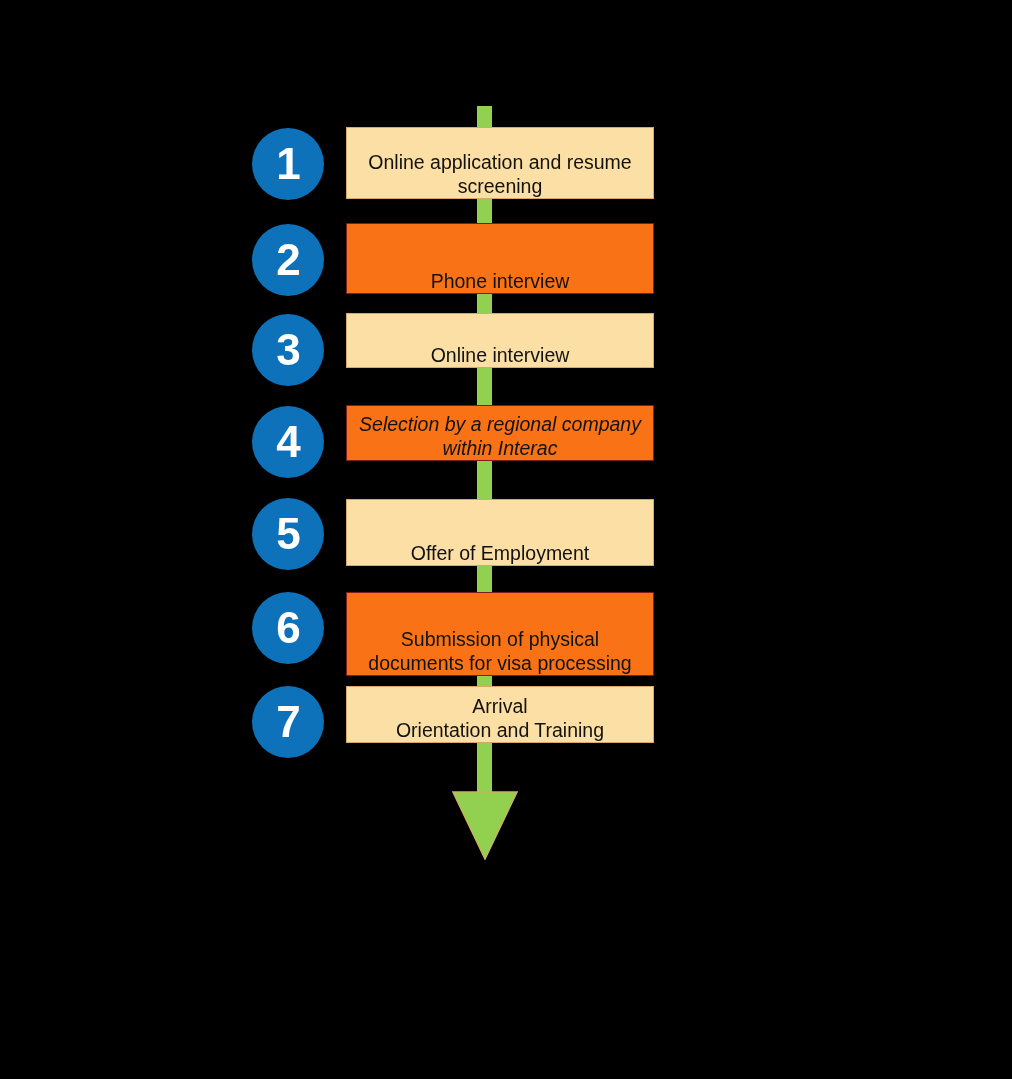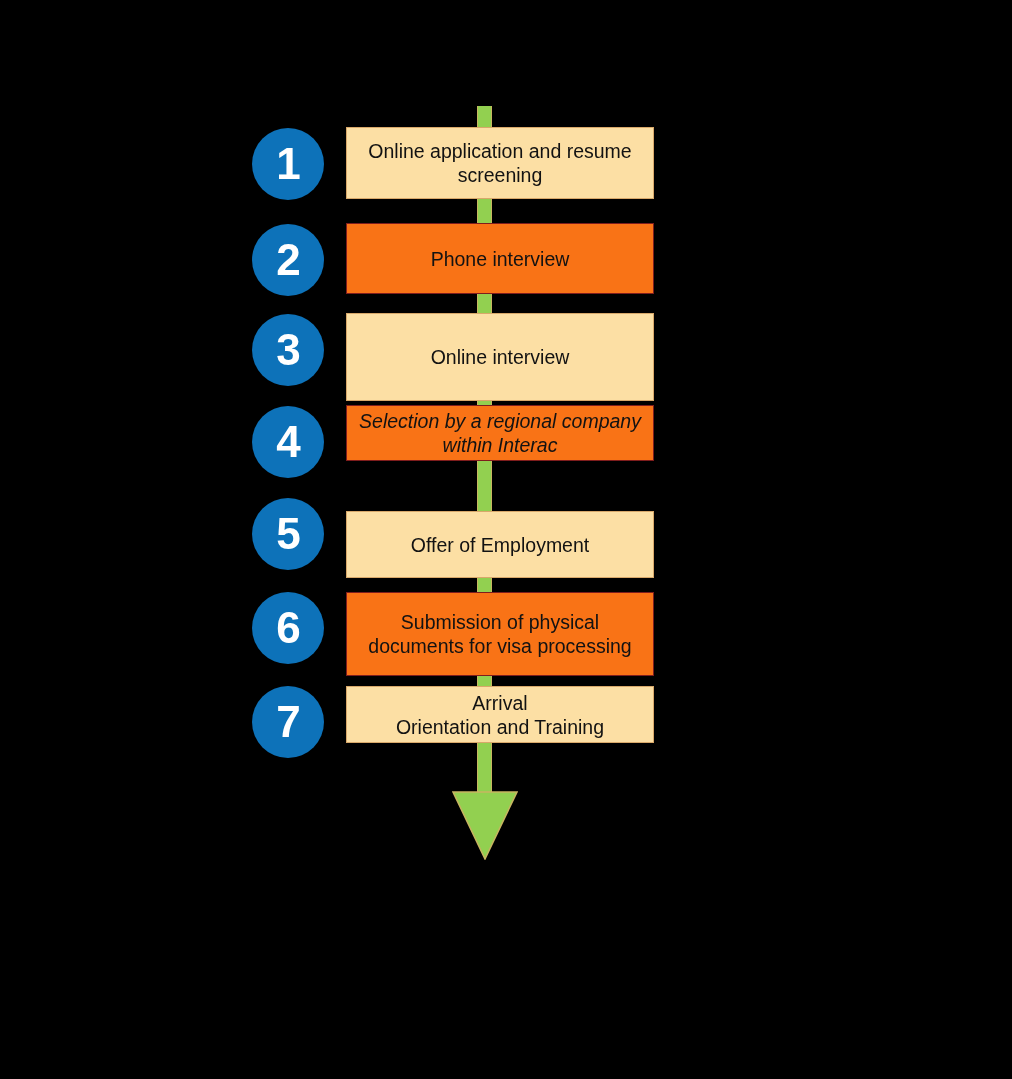--- a/index.html
+++ b/index.html
@@ -67,27 +67,27 @@
     user-select: none;
   }
 
   .step-box {
     position: absolute;
     left: 346px;
     width: 308px;
     box-sizing: border-box;
     z-index: 2;
     display: flex;
-    align-items: center;
+    align-items: flex-end;
     justify-content: center;
     text-align: center;
     font-size: 19.5px;
     line-height: 24px;
     color: #121212;
-    padding: 20px 10px;
+    padding: 0 10px;
   }
   .step-box.tan {
     background: #fcdfa4;
     border: 1px solid #d8a86a;
   }
   .step-box.white {
     background: #f97316;
     border: 1px solid #7f1d1d;
   }
   .step-box .label {
@@ -118,34 +118,34 @@
         </div>
       </div>
       <div class="step-row">
         <div class="step-circle" style="top: 224px;">2</div>
         <div class="step-box white" style="top: 223px; height: 71px;">
           <span class="label">Phone interview</span>
         </div>
       </div>
       <div class="step-row">
         <div class="step-circle" style="top: 314px;">3</div>
-        <div class="step-box tan" style="top: 313px; height: 88px;">
+        <div class="step-box tan" style="top: 313px; height: 55px;">
           <span class="label">Online interview</span>
         </div>
       </div>
       <div class="step-row">
         <div class="step-circle" style="top: 406px;">4</div>
         <div class="step-box white" style="top: 405px; height: 56px; font-style: italic;">
           <span class="label">Selection by a regional company
 within Interac</span>
         </div>
       </div>
       <div class="step-row">
         <div class="step-circle" style="top: 498px;">5</div>
-        <div class="step-box tan" style="top: 511px; height: 67px;">
+        <div class="step-box tan" style="top: 499px; height: 67px;">
           <span class="label">Offer of Employment</span>
         </div>
       </div>
       <div class="step-row">
         <div class="step-circle" style="top: 592px;">6</div>
         <div class="step-box white" style="top: 592px; height: 84px;">
           <span class="label">Submission of physical
 documents for visa processing</span>
         </div>
       </div>

